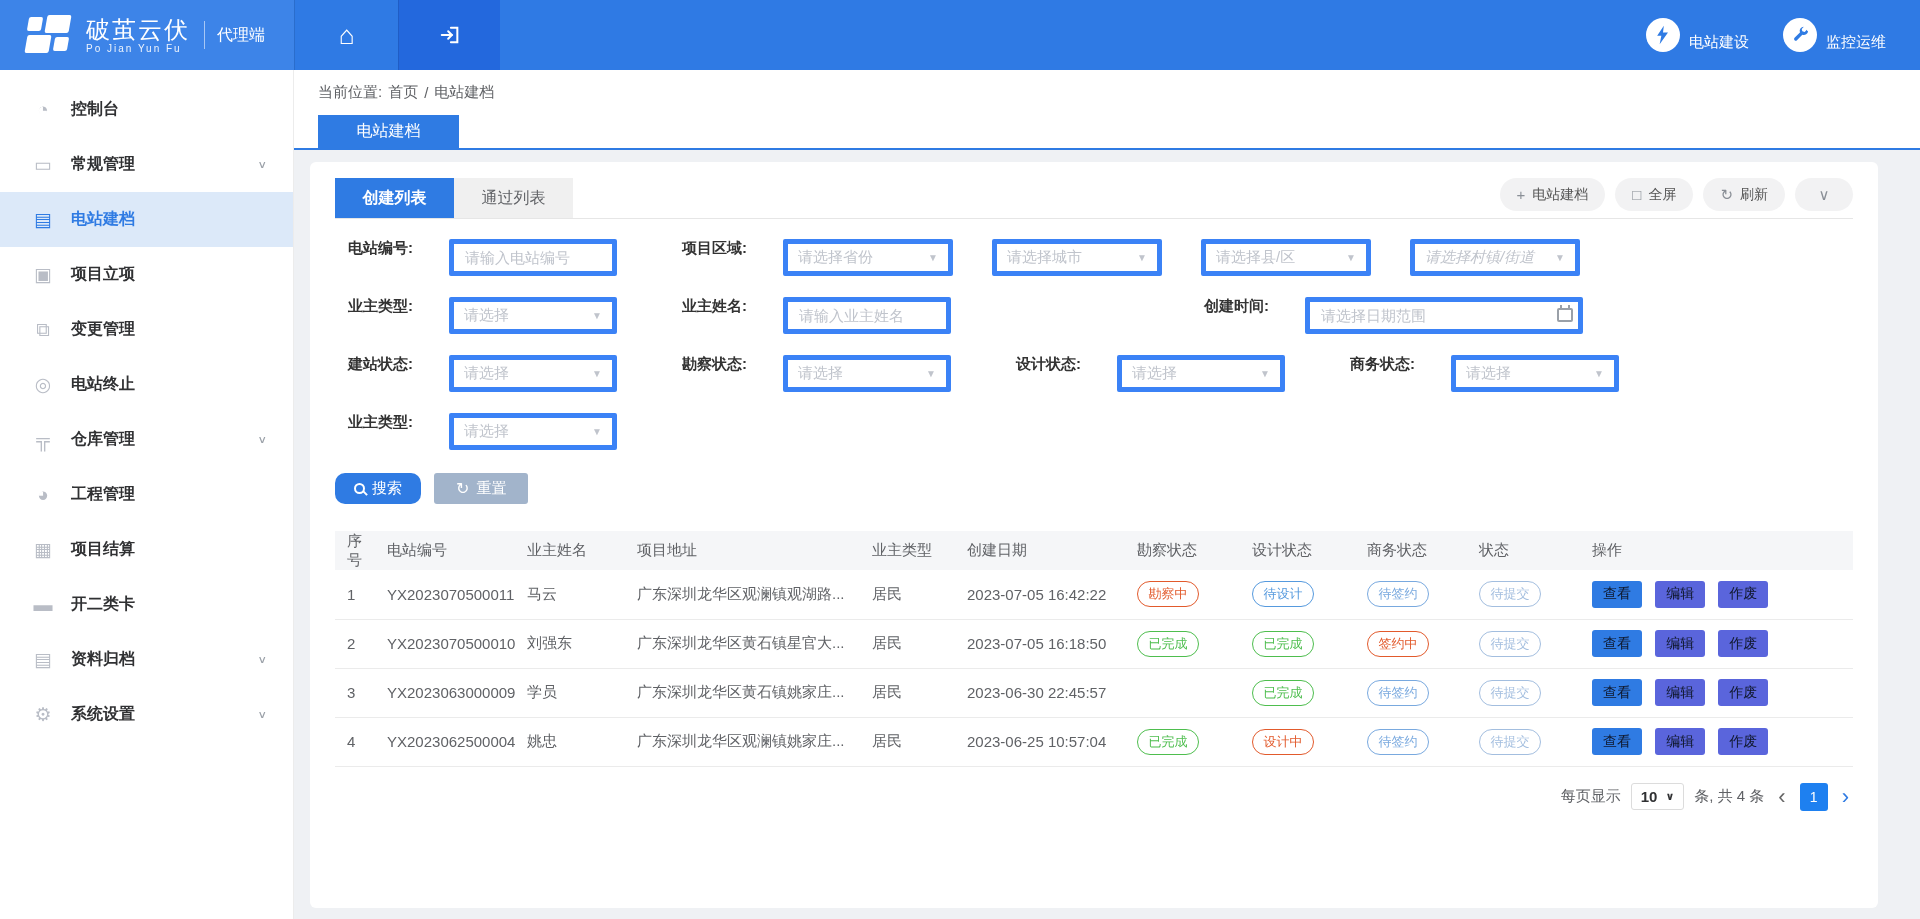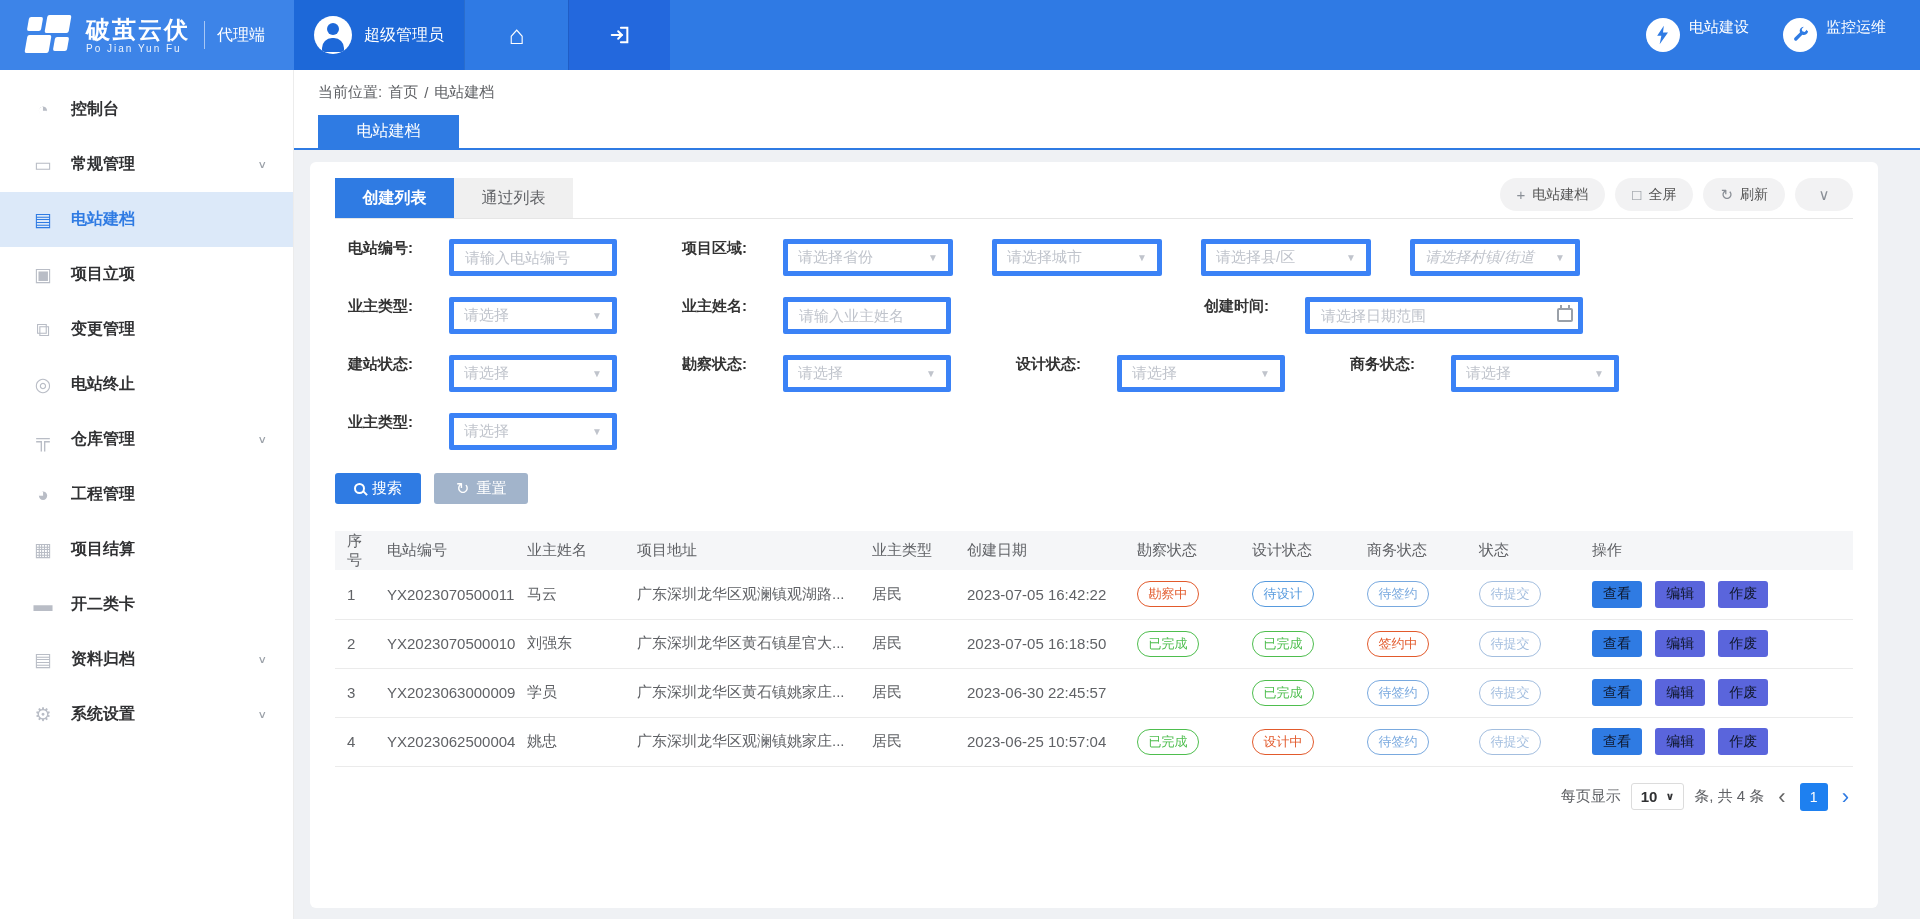--- a/index.html
+++ b/index.html
@@ -9,35 +9,35 @@
   
   .topbar { height:70px; background:#2F7AE4; display:flex; align-items:stretch; color:#fff; }
   .seg { display:flex; align-items:center; }
   .seg-logo { width:294px; background:#3D84E8; padding-left:26px; }
   .logo-mark { width:46px; height:40px; position:relative; margin-right:14px; flex:0 0 auto; }
   .logo-mark span { position:absolute; background:#fff; border-radius:2px; transform:skewX(-10deg); }
   .lm1 { left:2px; top:2px;  width:14px; height:14px; }
   .lm2 { left:20px; top:0px; width:24px; height:18px; }
   .lm3 { left:0px; top:20px; width:24px; height:18px; }
   .lm4 { left:28px; top:22px; width:14px; height:14px; }
-  .logo-text .t1 { font-size:24px; font-weight:bold; letter-spacing:2px; line-height:26px; }
+  .logo-text .t1 { font-size:24px; font-weight:normal; letter-spacing:2px; line-height:26px; }
   .logo-text .t2 { font-size:10px; letter-spacing:2px; opacity:.9; }
   .logo-div { width:1px; height:28px; background:rgba(255,255,255,.55); margin:0 12px 0 14px; }
   .portal { font-size:16px; }
   .seg-user { width:170px; background:#1D68D8; justify-content:center; gap:12px; cursor:pointer; }
   .avatar { width:38px; height:38px; border-radius:50%; background:#fff; position:relative; overflow:hidden; flex:0 0 auto; }
   .avatar::before { content:''; position:absolute; left:13px; top:7px; width:12px; height:12px; border-radius:50%; background:#1D68D8; }
   .avatar::after  { content:''; position:absolute; left:8px; top:22px; width:22px; height:14px; border-radius:10px 10px 0 0; background:#1D68D8; }
   .user-name { font-size:16px; }
   .seg-home { width:104px; justify-content:center; background:#2F7AE4; border-left:1px solid rgba(0,0,0,.10); cursor:pointer; }
   .home-glyph { font-size:26px; line-height:1; }
   .seg-logout { width:102px; justify-content:center; background:#2368DD; border-left:1px solid rgba(0,0,0,.10); cursor:pointer; }
   .tb-spacer { flex:1; }
   .nav-right { display:flex; align-items:center; gap:34px; padding-right:34px; }
-  .nav-item { display:flex; align-items:flex-start; gap:9px; cursor:pointer; }
+  .nav-item { display:flex; align-items:flex-end; gap:9px; cursor:pointer; }
   .nav-item .circ { width:34px; height:34px; border-radius:50%; background:#fff; display:flex; align-items:center; justify-content:center; }
   .nav-item .lbl { font-size:15px; }
 
   
   .layout { display:flex; height:849px; }
 
   
   .sidebar { width:294px; background:#fff; border-right:1px solid #ECECEC; padding-top:12px; flex:0 0 auto; }
   .side-item { height:55px; display:flex; align-items:center; padding:0 26px 0 30px; cursor:pointer; }
   .side-item .mi { width:26px; font-size:19px; color:#B9BDC6; margin-right:15px; text-align:center; flex:0 0 auto; font-style:normal; }
@@ -86,21 +86,21 @@
   .date-wrap { position:relative; }
   .date-wrap input { width:278px; padding-right:38px; }
   .cal { position:absolute; right:10px; top:11px; width:16px; height:14px; border:2px solid #9aa0a8; border-radius:2px; }
   .cal::before { content:''; position:absolute; left:1px; top:-5px; width:2px; height:4px; background:#9aa0a8; }
   .cal::after  { content:''; position:absolute; right:1px; top:-5px; width:2px; height:4px; background:#9aa0a8; }
 
   
   .btn-row { display:flex; align-items:center; margin-top:23px; }
   .btn { height:31px; border:none; border-radius:3px; color:#fff; font-size:15px; display:flex;
     align-items:center; gap:7px; padding:0 19px; cursor:pointer; font-family:inherit; }
-  .btn-search { background:#2F7BE3; }
+  .btn-search { background:#2F7BE3;border-radius:10px; }
   .btn-reset { background:#A2B4CB; margin-left:13px; padding:0 22px; }
   .mag { width:11px; height:11px; border:2px solid #fff; border-radius:50%; position:relative; display:inline-block; }
   .mag::after { content:''; position:absolute; width:2px; height:6px; background:#fff; transform:rotate(-45deg); right:-3px; bottom:-4px; }
   .rot { font-size:16px; line-height:1; font-style:normal; }
 
   
   table.grid { width:100%; border-collapse:collapse; margin-top:27px; table-layout:fixed; }
   .grid th { background:#F5F6F8; height:39px; text-align:left; font-size:15px; color:#606266; font-weight:normal; padding:0 6px; }
   .grid td { height:49px; border-bottom:1px solid #EBEBEB; font-size:15px; color:#606266; padding:0 6px;
     white-space:nowrap; overflow:hidden; }
@@ -134,24 +134,20 @@
         <span class="lm2"></span>
         <span class="lm3"></span>
         <span class="lm4"></span>
     </div>
     <div class="logo-text">
       <div class="t1">破茧云伏</div>
       <div class="t2">Po Jian Yun Fu</div>
     </div>
     <div class="logo-div"></div>
     <div class="portal">代理端</div>
-  </div>
-  <div class="seg seg-user">
-    <div class="avatar"></div>
-    <div class="user-name">超级管理员</div>
   </div>
   <div class="seg seg-home">
     <span class="home-glyph">⌂</span>
   </div>
   <div class="seg seg-logout">
     <svg width="22" height="22" viewBox="0 0 24 24" fill="none" stroke="#fff" stroke-width="2.2" stroke-linecap="round">
       <path d="M13 4h7v16h-7"></path>
         <path d="M3 12h11"></path>
         <path d="M10 8l4 4-4 4"></path>
     </svg>

